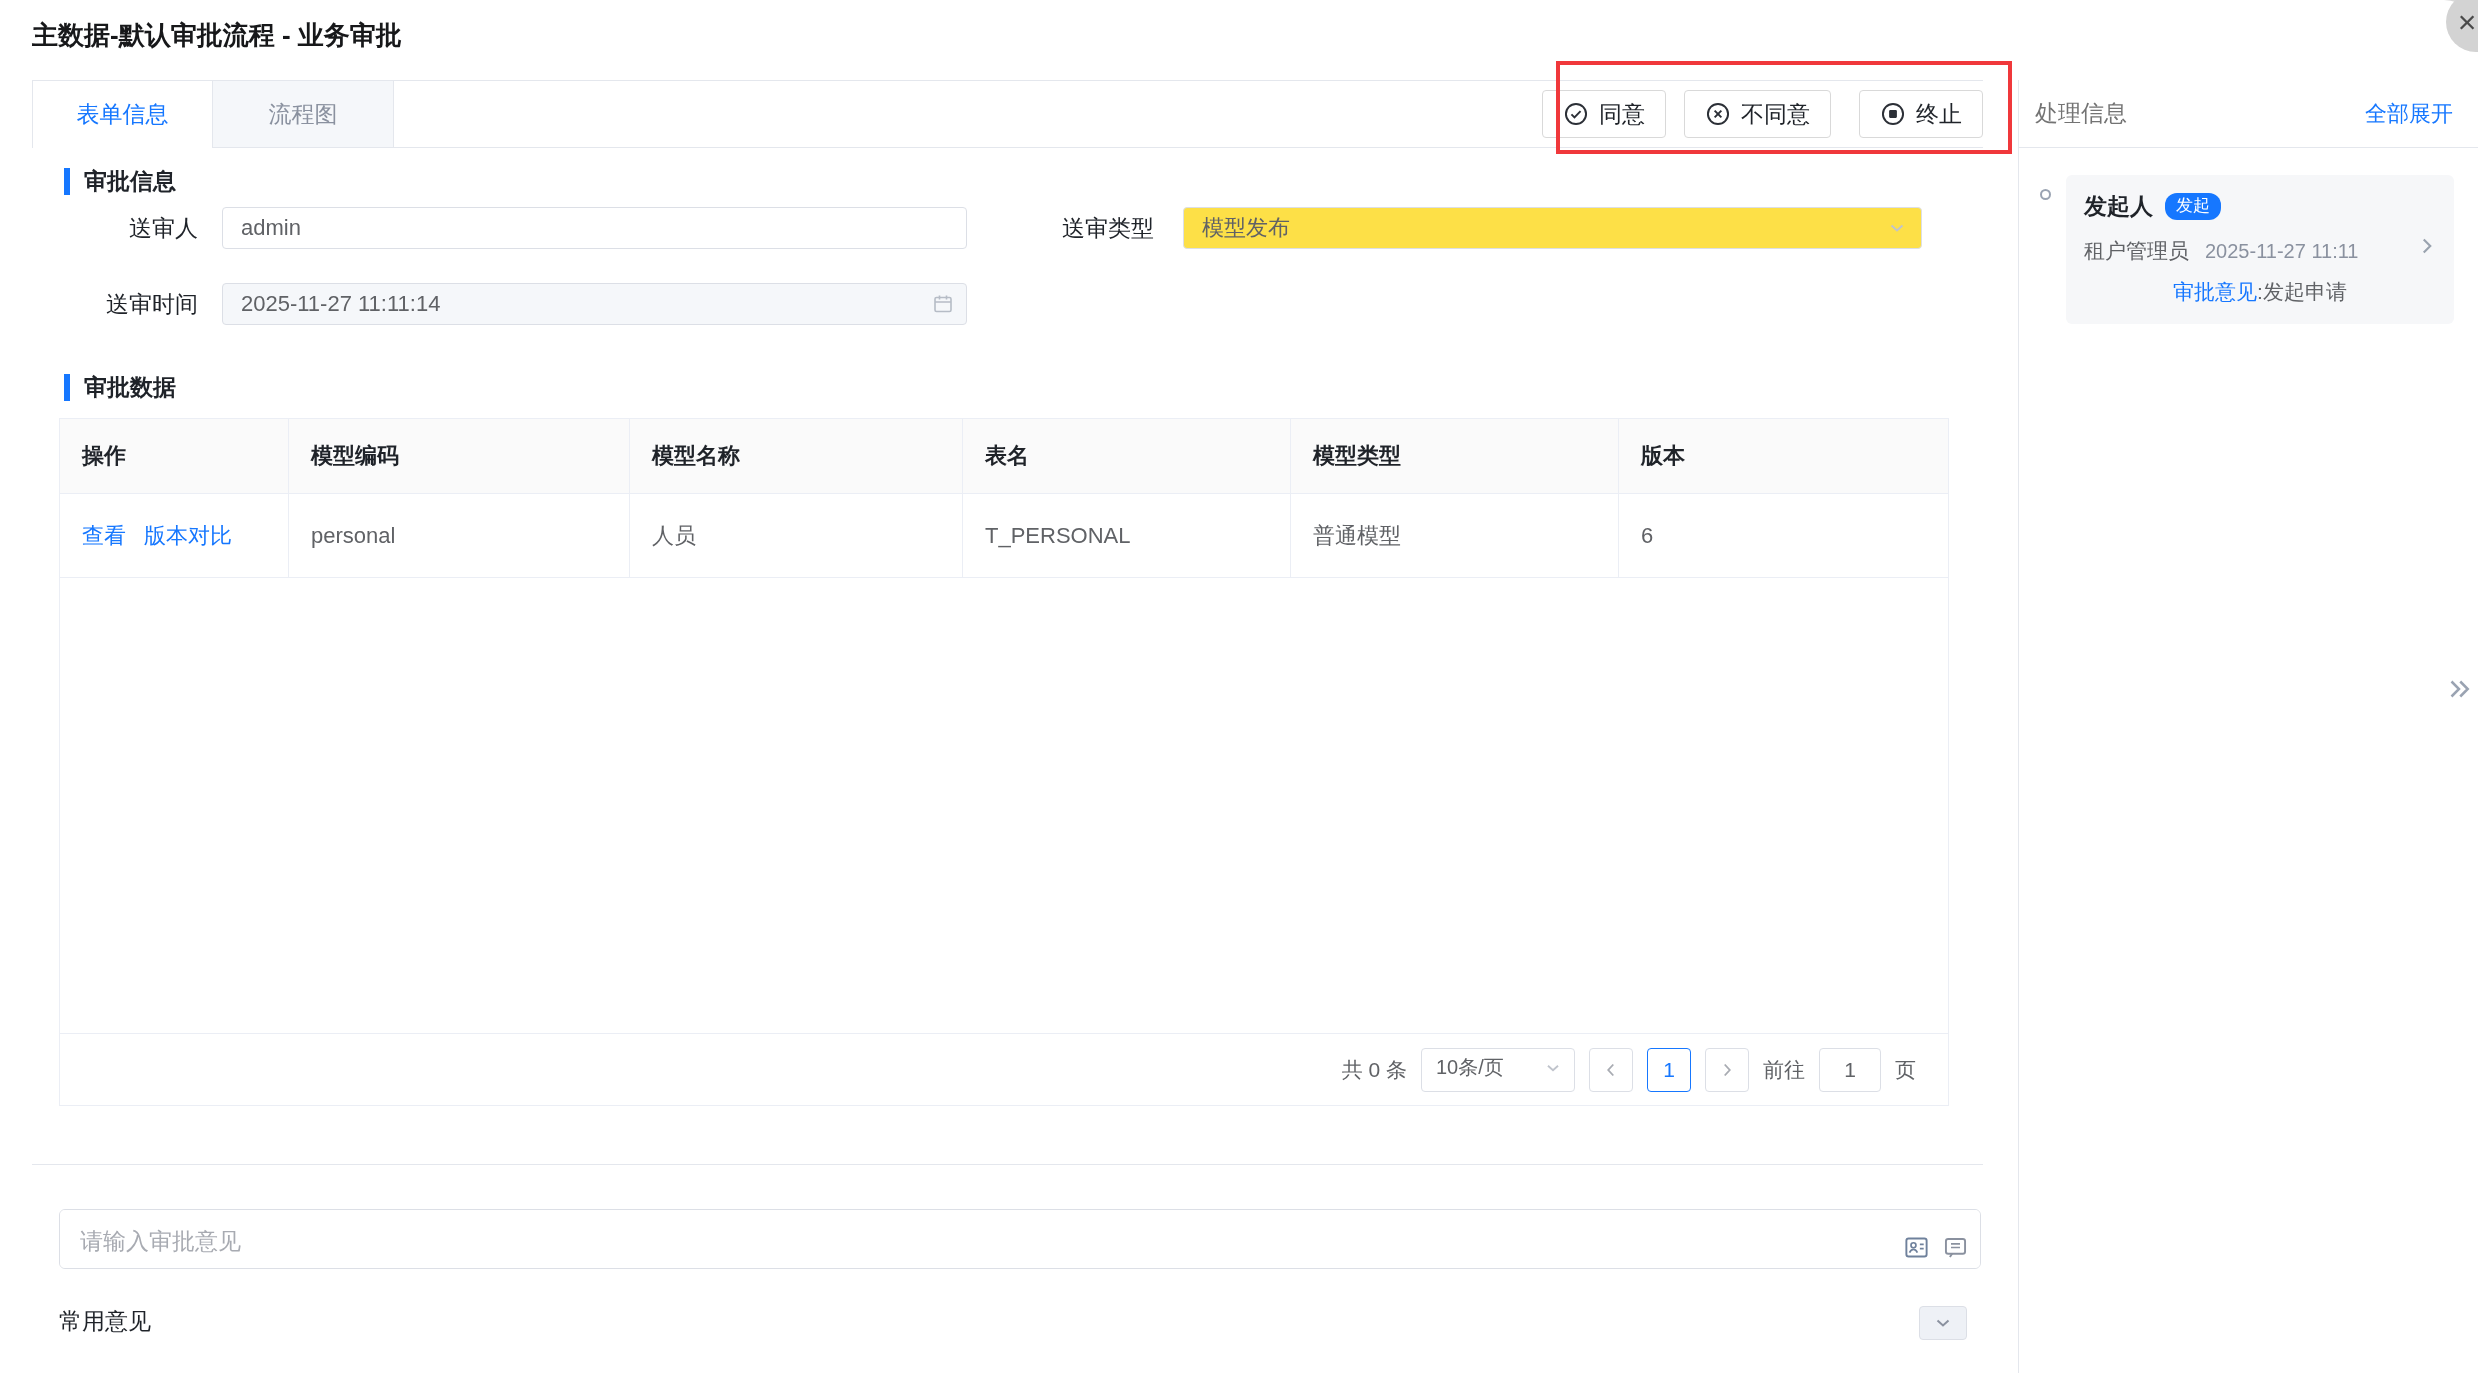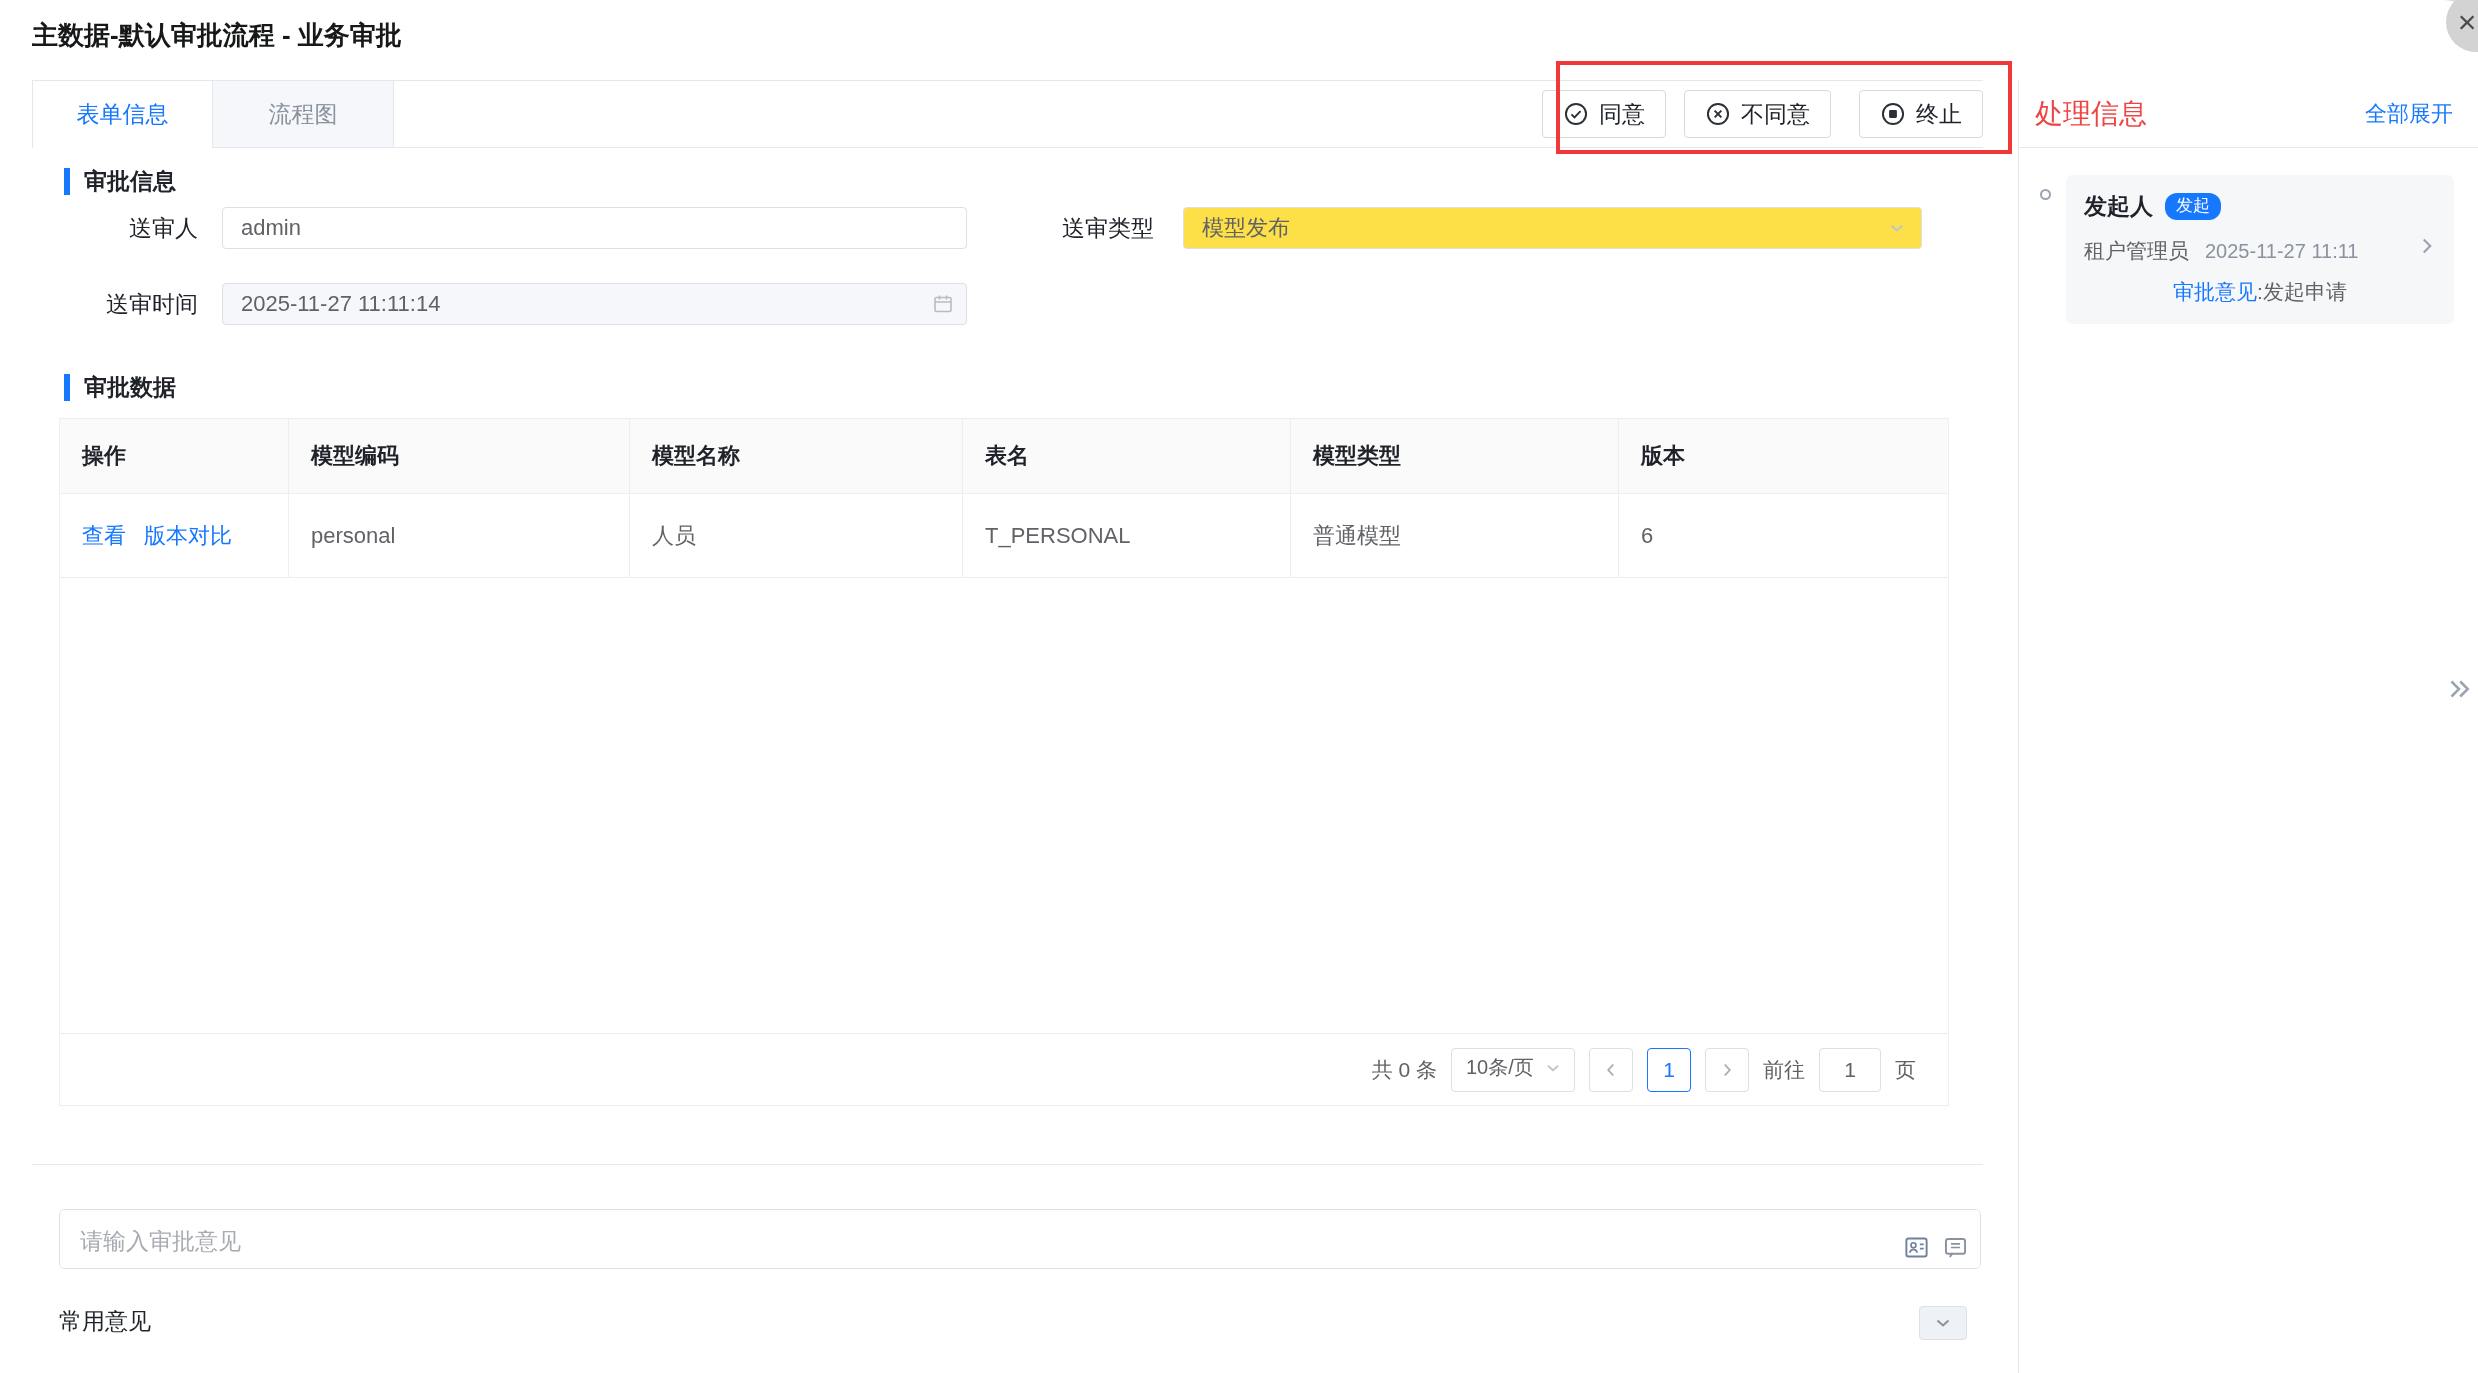--- a/index.html
+++ b/index.html
@@ -89,21 +89,21 @@
   .c1{width:229px;} .c2{width:341px;} .c3{width:333px;} .c4{width:328px;} .c5{width:328px;} .c6{flex:1;}
   .link { color:#1677ff; cursor:pointer; text-decoration:none; }
   .cell-links { display:flex; gap:18px; }
   .t-filler { flex:1; }
   .pagination {
     height:72px; border-top:1px solid #ebeef5;
     display:flex; align-items:center; justify-content:flex-end; gap:14px; padding-right:32px;
     font-size:21px; color:#606266;
   }
   .pg-size {
-    width:124px; height:44px; border:1px solid #dcdfe6; border-radius:4px; background:#fff;
+    width:154px; height:44px; border:1px solid #dcdfe6; border-radius:4px; background:#fff;
     display:flex; align-items:center; justify-content:space-between; padding:0 10px 4px 14px;
     font-size:20px; color:#606266; cursor:pointer;
   }
   .pg-btn {
     width:44px; height:44px; border:1px solid #dcdfe6; border-radius:4px; background:#fff;
     display:flex; align-items:center; justify-content:center; color:#a8abb2; font-size:22px; cursor:pointer;
   }
   .pg-current {
     width:44px; height:44px; border:1px solid #1677ff; border-radius:4px; background:#fff;
     display:flex; align-items:center; justify-content:center; color:#1677ff; font-size:21px; cursor:pointer;
@@ -129,21 +129,21 @@
   .common-toggle {
     width:48px; height:34px; background:#eef1f6; border:1px solid #dcdfe6; border-radius:4px;
     display:flex; align-items:center; justify-content:center; cursor:pointer;
   }
   
   .panel { position:absolute; left:2018px; top:80px; width:460px; bottom:0; border-left:1px solid #e4e7ed; background:#fff; }
   .panel-header {
     height:68px; border-bottom:1px solid #e4e7ed;
     display:flex; align-items:center; justify-content:space-between; padding:0 25px 0 16px;
   }
-  .panel-title { font-size:28px; color:#ef4444; }
+  .panel-title { font-size:23px; color:#737373; }
   .expand-all { font-size:22px; color:#1677ff; cursor:pointer; }
   .timeline-item {
     position:relative; margin:27px 24px 0 47px; background:#f6f7f9; border-radius:6px; padding:16px 18px 18px;text-align:center;
   }
   .timeline-dot {
     position:absolute; left:-26px; top:14px; width:11px; height:11px;
     border:2px solid #9aa3b2; border-radius:50%; background:#fff;
   }
   .tl-role-line { display:flex; align-items:center; gap:12px; }
   .tl-role { font-weight:700; font-size:23px; color:#1f2329; }

